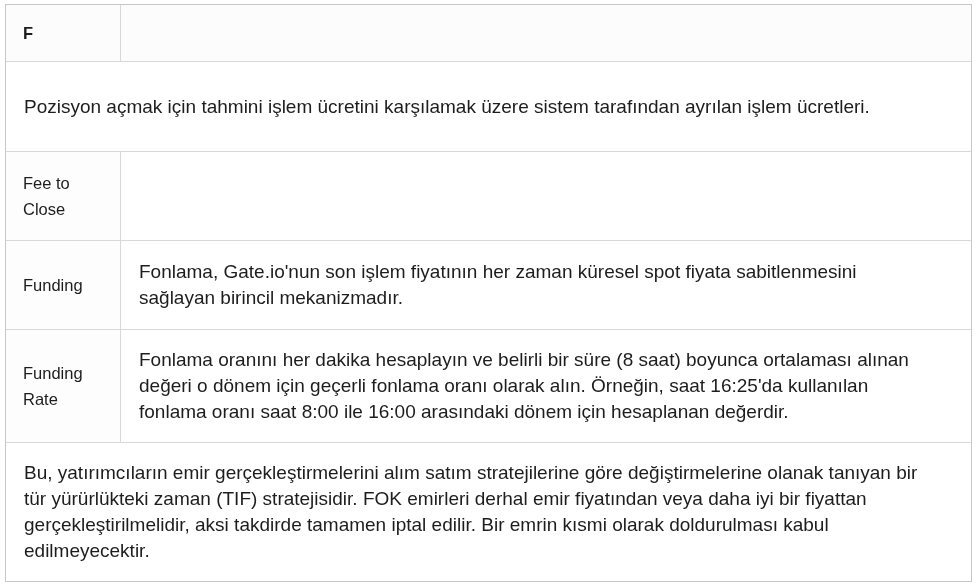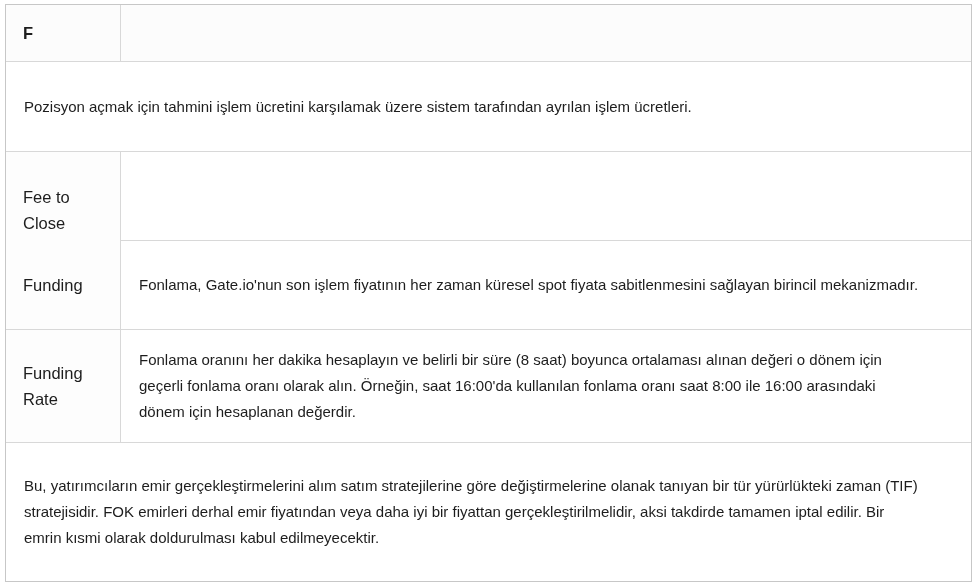--- a/index.html
+++ b/index.html
@@ -22,21 +22,21 @@
     background: #ffffff;
   }
   .row {
     display: flex;
     border-bottom: 1px solid #d8d8d8;
     box-sizing: border-box;
   }
   .row:last-child { border-bottom: none; }
   .r0 { height: 57px; }
   .r1 { height: 90px; }
-  .r2 { height: 89px; flex-direction: column; }
+  .r2 { height: 89px; }
   .r3 { height: 89px; }
   .r4 { height: 113px; }
   .r5 { height: 138px; }
   .term {
     width: 115px;
     flex: 0 0 115px;
     box-sizing: border-box;
     border-right: 1px solid #d8d8d8;
     display: flex;
     align-items: center;
@@ -44,21 +44,21 @@
     font-size: 16.5px;
     line-height: 26px;
     background: #fdfdfd;
   }
   .def {
     flex: 1 1 auto;
     box-sizing: border-box;
     display: flex;
     align-items: center;
     padding: 8px 48px 8px 18px;
-    font-size: 15px;
+    font-size: 19px;
     line-height: 26px;
     background: #ffffff;
   }
   .hdr .term { font-weight: 700; background: #fcfcfc; }
   .hdr .def  { background: #fcfcfc; }
   .squiggle {
     text-decoration: underline wavy #df4b3d;
     text-decoration-thickness: 1.5px;
     text-underline-offset: 3px;
     text-decoration-skip-ink: none;
@@ -98,21 +98,21 @@
     <div class="def">
       <span>Fonlama, Gate.io'nun son işlem fiyatının her zaman küresel spot fiyata sabitlenmesini sağlayan birincil mekanizmadır.</span>
     </div>
   </div>
 
   <div class="row r4">
     <div class="term">
       <span>Funding Rate</span>
     </div>
     <div class="def">
-      <span>Fonlama oranını her dakika hesaplayın ve belirli bir süre (8 saat) boyunca ortalaması alınan değeri o dönem için geçerli fonlama oranı olarak alın. Örneğin, saat 16:00'da kullanılan fonlama oranı saat 8:00 ile 16:00 arasındaki dönem için hesaplanan değerdir.</span>
+      <span>Fonlama oranını her dakika hesaplayın ve belirli bir süre (8 saat) boyunca ortalaması alınan değeri o dönem için geçerli fonlama oranı olarak alın. Örneğin, saat 16:25'da kullanılan fonlama oranı saat 8:00 ile 16:00 arasındaki dönem için hesaplanan değerdir.</span>
     </div>
   </div>
 
   <div class="row r5">
     <div class="def">
       <span>Bu, yatırımcıların emir gerçekleştirmelerini alım satım stratejilerine göre değiştirmelerine olanak tanıyan bir tür yürürlükteki zaman (TIF) stratejisidir. FOK emirleri derhal emir fiyatından veya daha iyi bir fiyattan gerçekleştirilmelidir, aksi takdirde tamamen iptal edilir. Bir emrin kısmi olarak doldurulması kabul edilmeyecektir.</span>
     </div>
   </div>
 
 </div>

